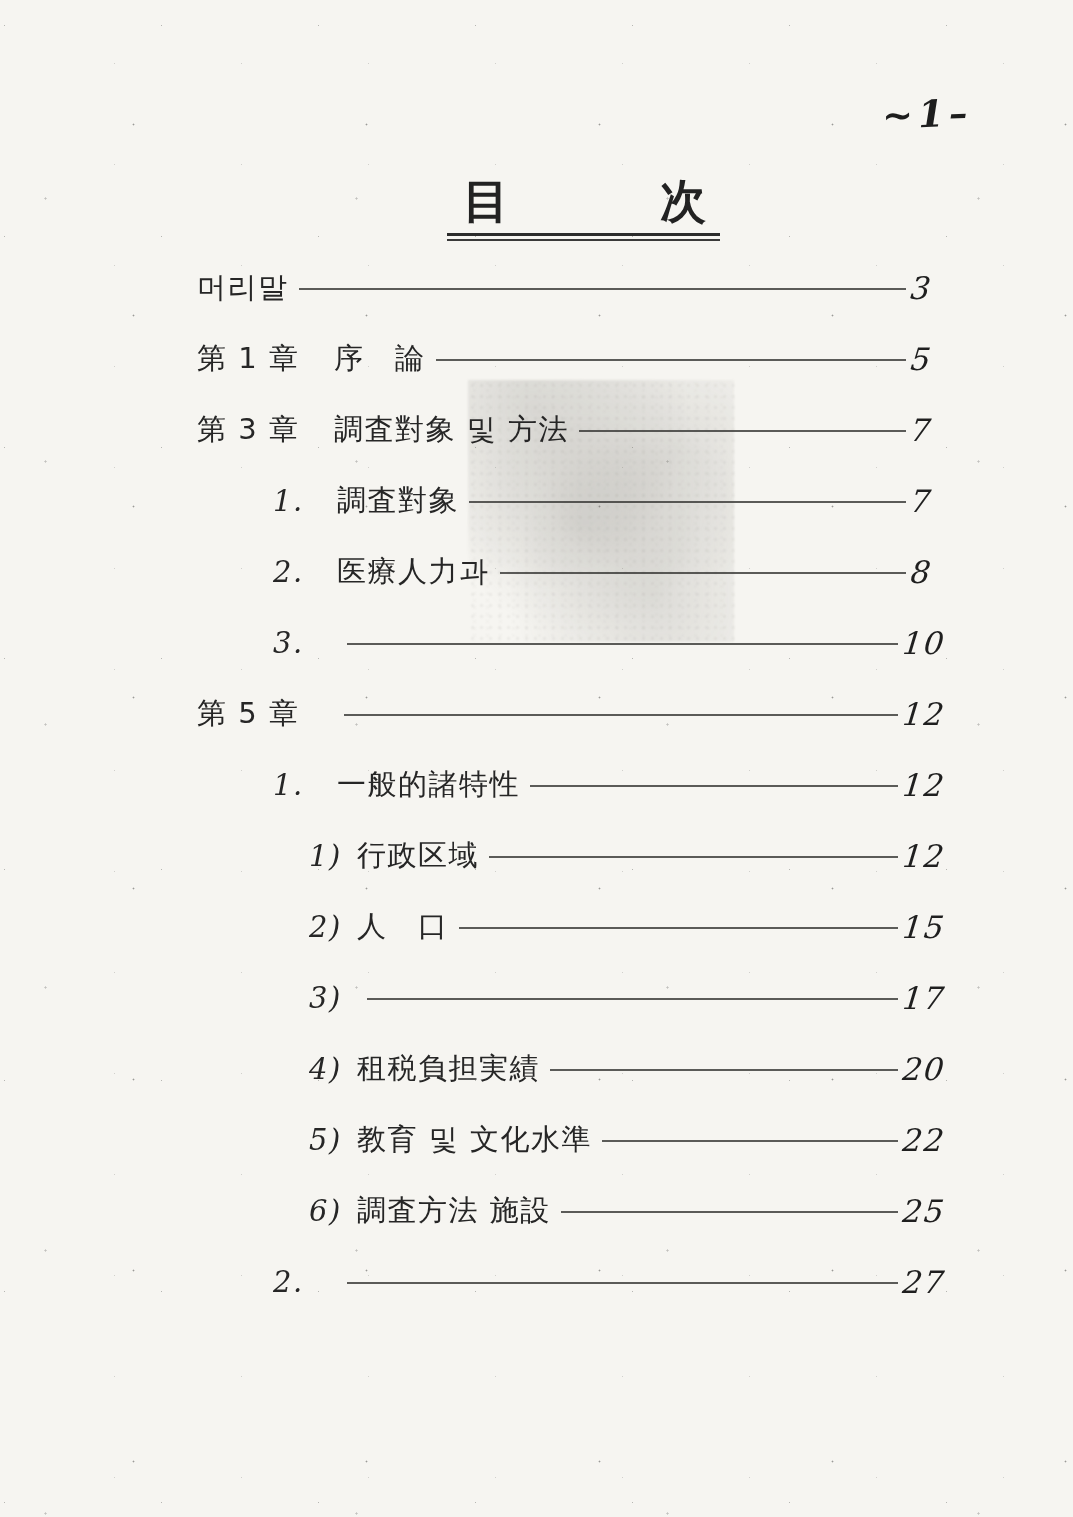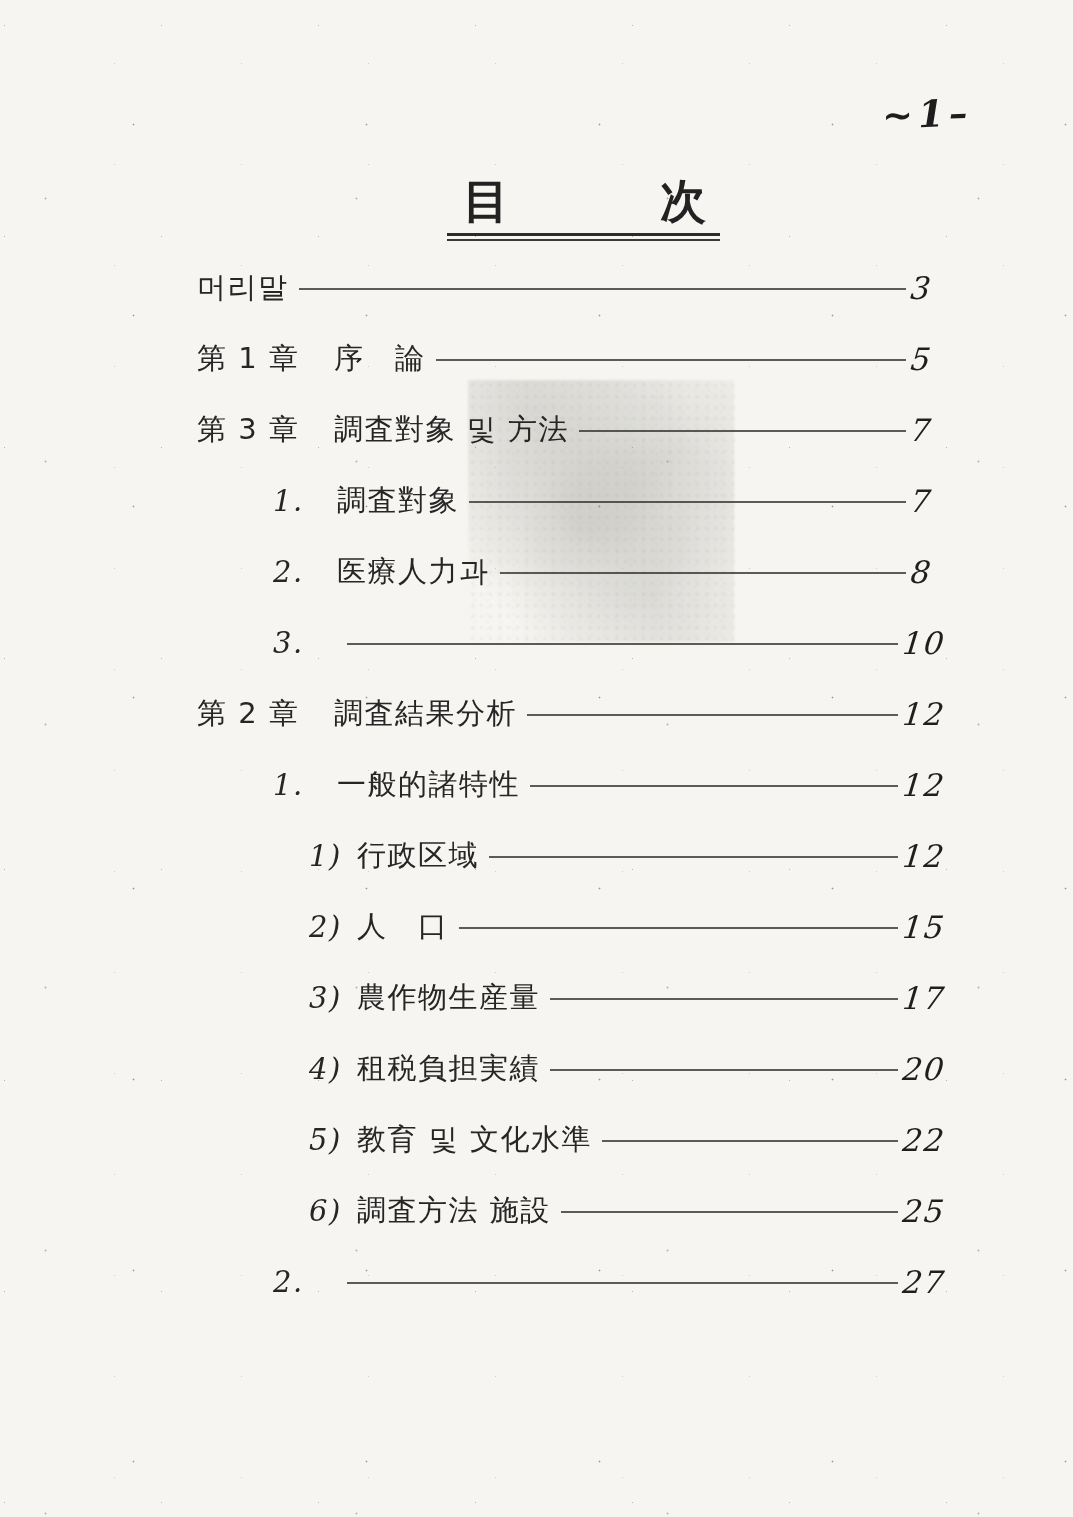--- a/index.html
+++ b/index.html
@@ -157,22 +157,21 @@
       <span class="pagenum">8</span>
     </div>
 
     <div class="row lvl1">
       <span class="num">3.</span>
       <span class="leader"></span>
       <span class="pagenum">10</span>
     </div>
 
     <div class="row lvl0">
-      <span class="num">第 2 章</span>
-      <span class="label">調査結果分析</span>
+      <span class="num">第 5 章</span>
       <span class="leader"></span>
       <span class="pagenum">12</span>
     </div>
 
     <div class="row lvl1">
       <span class="num">1.</span>
       <span class="label">一般的諸特性</span>
       <span class="leader"></span>
       <span class="pagenum">12</span>
     </div>
@@ -186,21 +185,20 @@
 
     <div class="row lvl2">
       <span class="num">2)</span>
       <span class="label">人　口</span>
       <span class="leader"></span>
       <span class="pagenum">15</span>
     </div>
 
     <div class="row lvl2">
       <span class="num">3)</span>
-      <span class="label">農作物生産量</span>
       <span class="leader"></span>
       <span class="pagenum">17</span>
     </div>
 
     <div class="row lvl2">
       <span class="num">4)</span>
       <span class="label">租税負担実績</span>
       <span class="leader"></span>
       <span class="pagenum">20</span>
     </div>

